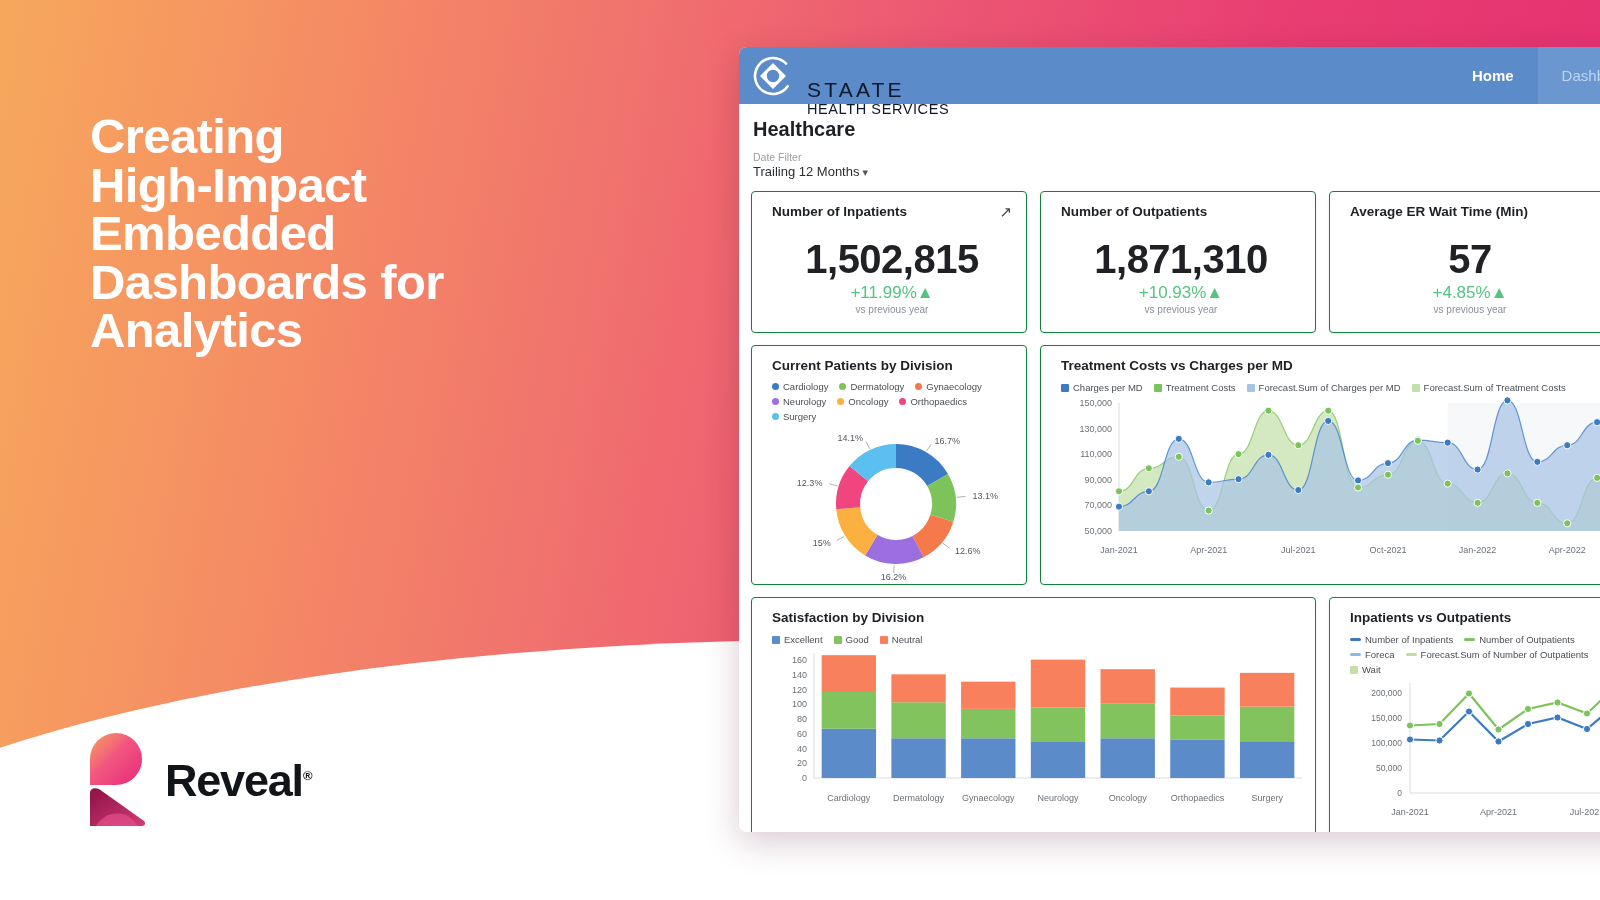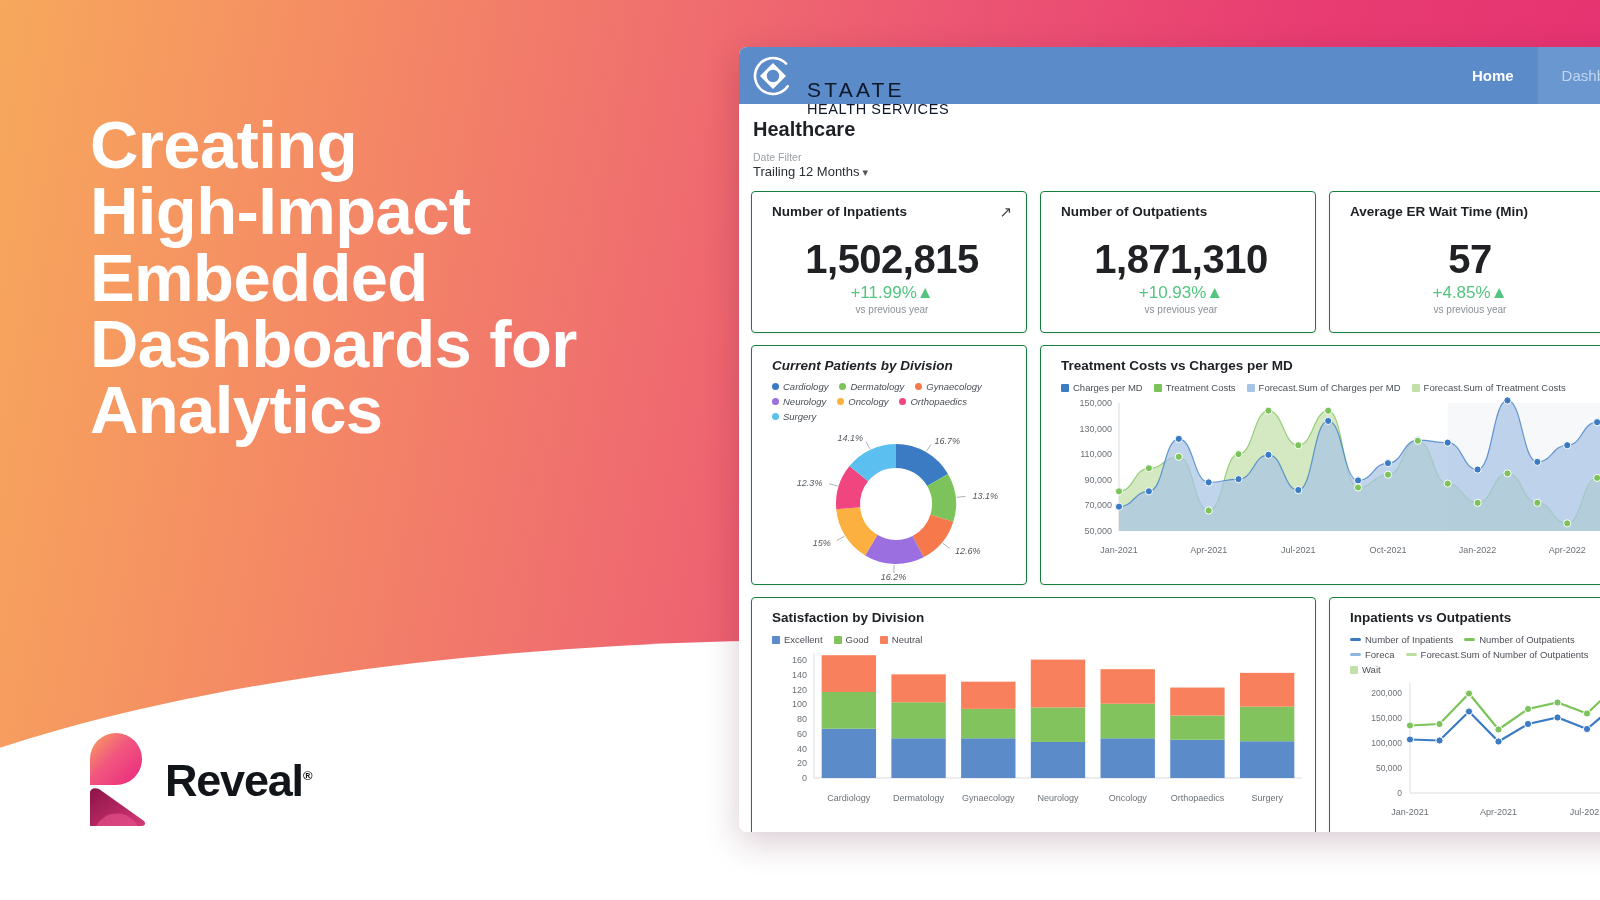--- a/index.html
+++ b/index.html
@@ -21,21 +21,21 @@
     width:2180px; height:900px;
     background:#ffffff;
     border-radius:50% 50% 0 0 / 34% 34% 0 0;
   }
 
   
   .headline{
     position:absolute; left:90px; top:112px;
     width:600px;
     color:#ffffff;
-    font-size:67px;
+    font-size:49px;
     line-height:0.99;
     font-weight:bold;
     letter-spacing:-0.6px;
   }
   .headline .ln{ display:block; }
 
   .reveal-logo{
     position:absolute; left:86px; top:733px;
     display:flex; align-items:center; gap:17px;
   }
@@ -110,21 +110,21 @@
   .kpi-value{
     font-size:40px; color:#202124; font-weight:bold;
     text-align:center; margin-top:18px; letter-spacing:-0.5px;
   }
   .kpi-delta{
     font-size:17px; color:#53c57f; text-align:center; margin-top:1px;
   }
   .kpi-sub{ font-size:10px; color:#8a9098; text-align:center; margin-top:1px; }
 
   
-  .card-donut{ width:276px; height:240px;font-style:italic; }
+  .card-donut{ width:276px; height:240px; }
   .legend{ display:flex; flex-wrap:wrap; gap:4px 11px; margin-top:8px; }
   .lg{ display:flex; align-items:center; gap:4px; font-size:9.5px; color:#4a4f55; }
   .lg-dot{ width:7px; height:7px; border-radius:50%; }
   .lg-sq{ width:8px; height:8px; border-radius:1px; }
   .lg-line{ width:11px; height:2.5px; border-radius:2px; }
 
   .donut-wrap{ position:relative; height:166px; margin-top:2px; }
 
   
   .card-area{ width:600px; height:240px; }

